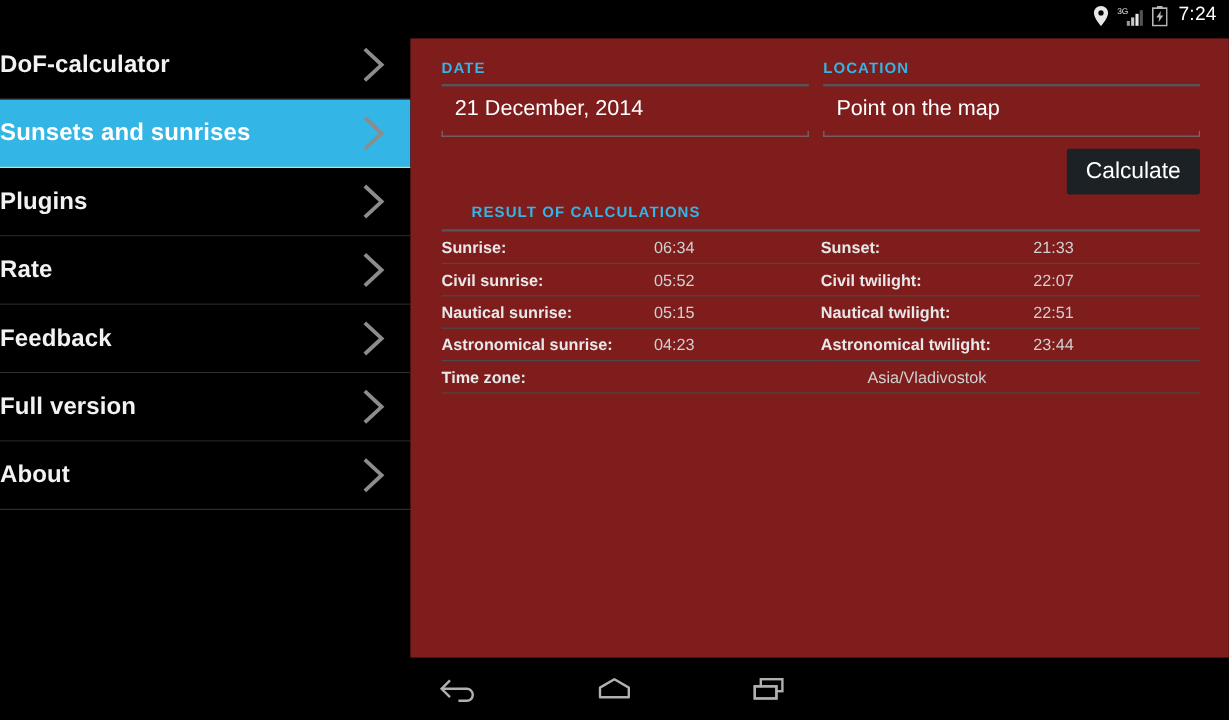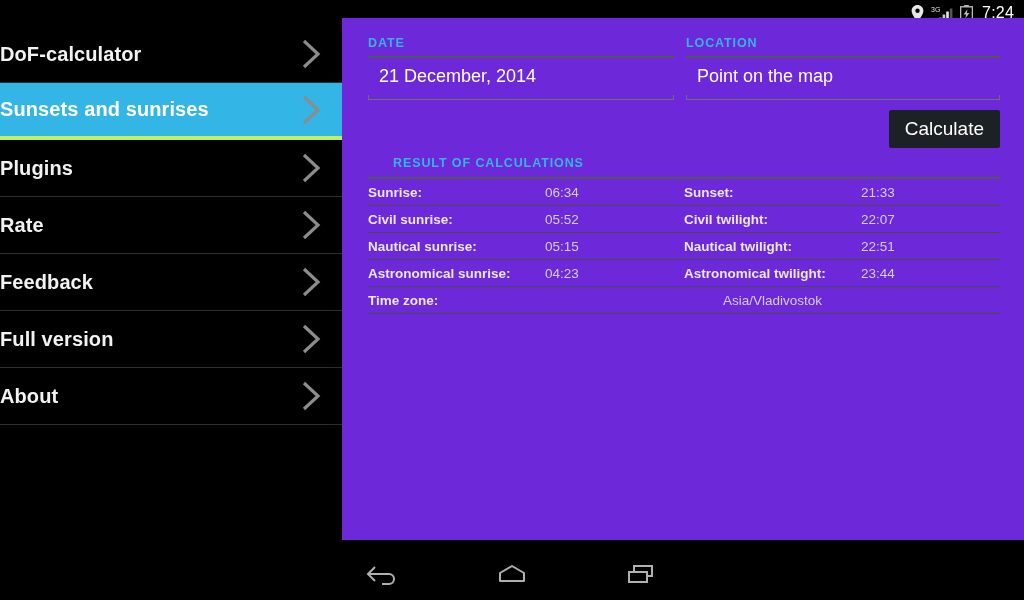--- a/index.html
+++ b/index.html
@@ -55,46 +55,46 @@
     position: relative;
     height: 57px;
     display: flex;
     align-items: center;
     box-sizing: border-box;
     border-bottom: 1px solid #2e2e2e;
     background: #000000;
   }
   .nav-item.selected {
     background: #33b5e5;
-    border-bottom: 4px solid #bef264;
+    border-bottom: 1px solid #bef264;
   }
   .nav-label {
     font-size: 20px;
     font-weight: bold;
     color: #f2f2f2;
     letter-spacing: 0.1px;
   }
   .nav-item.selected .nav-label { color: #ffffff; }
   .nav-chevron {
     position: absolute;
     right: 18px;
     top: 50%;
     transform: translateY(-50%);
     width: 26px;
     height: 34px;
   }
 
   
   #content {
     position: absolute;
-    top: 18px;
+    top: 32px;
     left: 342px;
     width: 682px;
     height: 522px;
-    background: #6d28d9;
+    background: #7f1d1d;
   }
 
   .field-group { position: absolute; }
   #date-group     { left: 26px;  top: 18px;  width: 306px; }
   #location-group { left: 344px; top: 18px;  width: 314px; }
 
   .field-label {
     font-size: 12.5px;
     font-weight: bold;
     color: #33b5e5;

